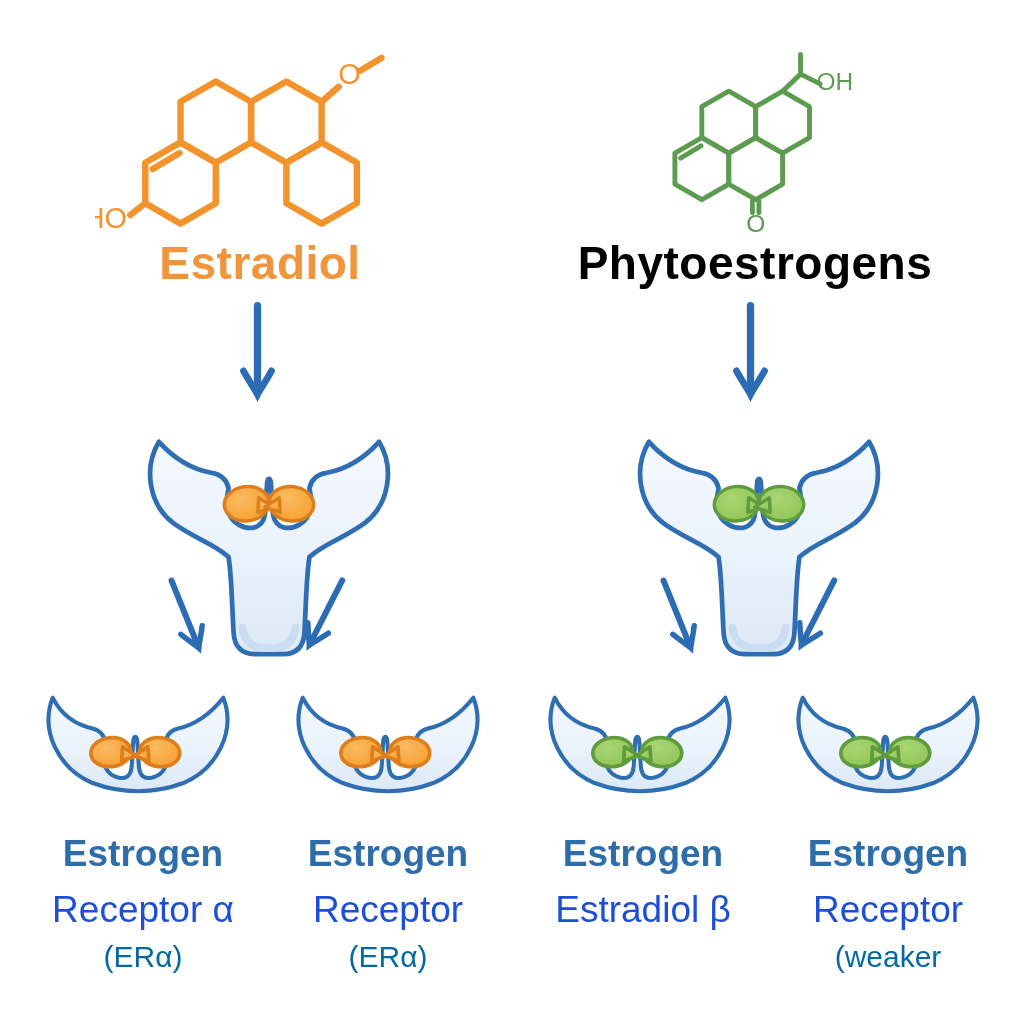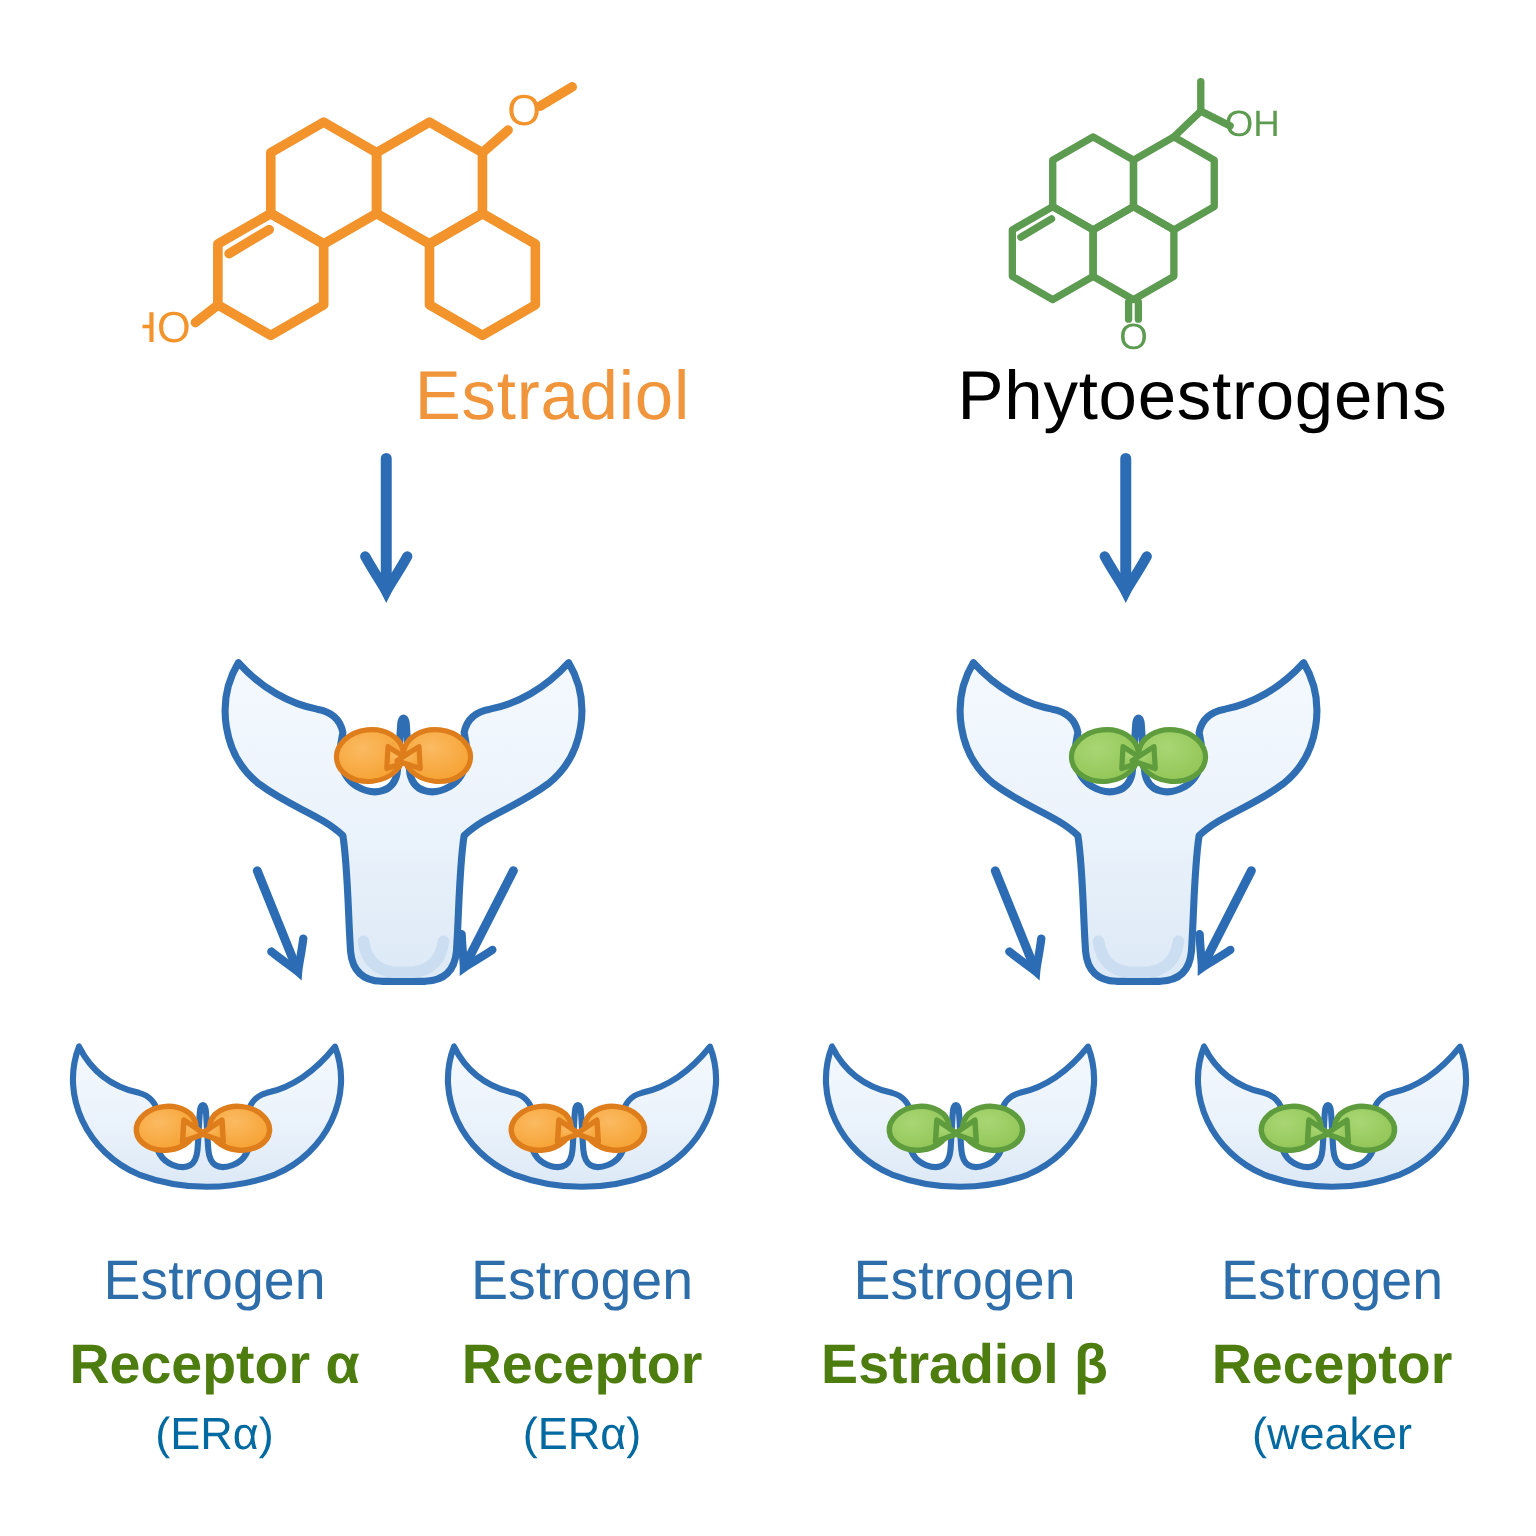--- a/index.html
+++ b/index.html
@@ -8,43 +8,43 @@
 
   
   .mol{position:absolute;}
   .bonds polygon,.bonds line{fill:none;stroke-linejoin:round;stroke-linecap:round;}
   .orange-bonds polygon,.orange-bonds line{stroke:#F2932C;stroke-width:6;}
   .green-bonds polygon,.green-bonds line{stroke:#5C9B50;stroke-width:6;}
   .mol text{font-family:"Liberation Sans",sans-serif;font-weight:400;}
   .mol .atom-o{font-size:27px;fill:#F2932C;}
   .mol .atom-g{font-size:30px;fill:#5C9B50;}
 
-  .mol-label{position:absolute;font-size:46px;font-weight:400;text-align:right;letter-spacing:.5px;}
+  .mol-label{position:absolute;font-size:46px;font-weight:700;text-align:center;letter-spacing:.5px;}
 
   
   .arrow{position:absolute;overflow:visible;}
   .arrow path{stroke:#2B6CB4;fill:none;stroke-linecap:round;}
   .arrow .shaft{stroke-width:6.5;}
   .arrow .head{stroke-width:6;}
   .rot-l{transform:rotate(-22deg);transform-origin:50% 0;}
   .rot-r{transform:rotate(27deg);transform-origin:50% 0;}
 
   
   .receptor{position:absolute;overflow:visible;}
   .receptor .body{fill:url(#recgrad);stroke:#2F6EB3;stroke-width:5.5;stroke-linejoin:round;}
   .receptor.small .body{stroke-width:4.5;}
   .receptor .stem-shade{fill:none;stroke:#CBDEF1;stroke-width:9;stroke-linecap:round;}
   .lig{stroke-width:4;stroke-linejoin:round;}
   .orange .lig{fill:url(#liggrad-o);stroke:#DE7D1B;}
   .green  .lig{fill:url(#liggrad-g);stroke:#5E9C3D;}
 
   
   .rlabel{position:absolute;top:826px;width:240px;text-align:center;}
-  .rlabel .l1{font-size:37px;font-weight:400;color:#2D6DA9;line-height:1.5;}
-  .rlabel .l2{font-size:37px;font-weight:700;color:#4d7c0f;line-height:1.5;}
+  .rlabel .l1{font-size:37px;font-weight:700;color:#2D6DA9;line-height:1.5;}
+  .rlabel .l2{font-size:37px;font-weight:400;color:#1d4ed8;line-height:1.5;}
   .rlabel .sub{font-size:30px;font-weight:400;color:#0369a1;line-height:1.3;}
   .rlabel .sub:empty{display:none;}
 </style>
 </head>
 <body>
 
 <div class="canvas">
 
   <svg width="0" height="0" style="position:absolute" aria-hidden="true">
     <defs>

